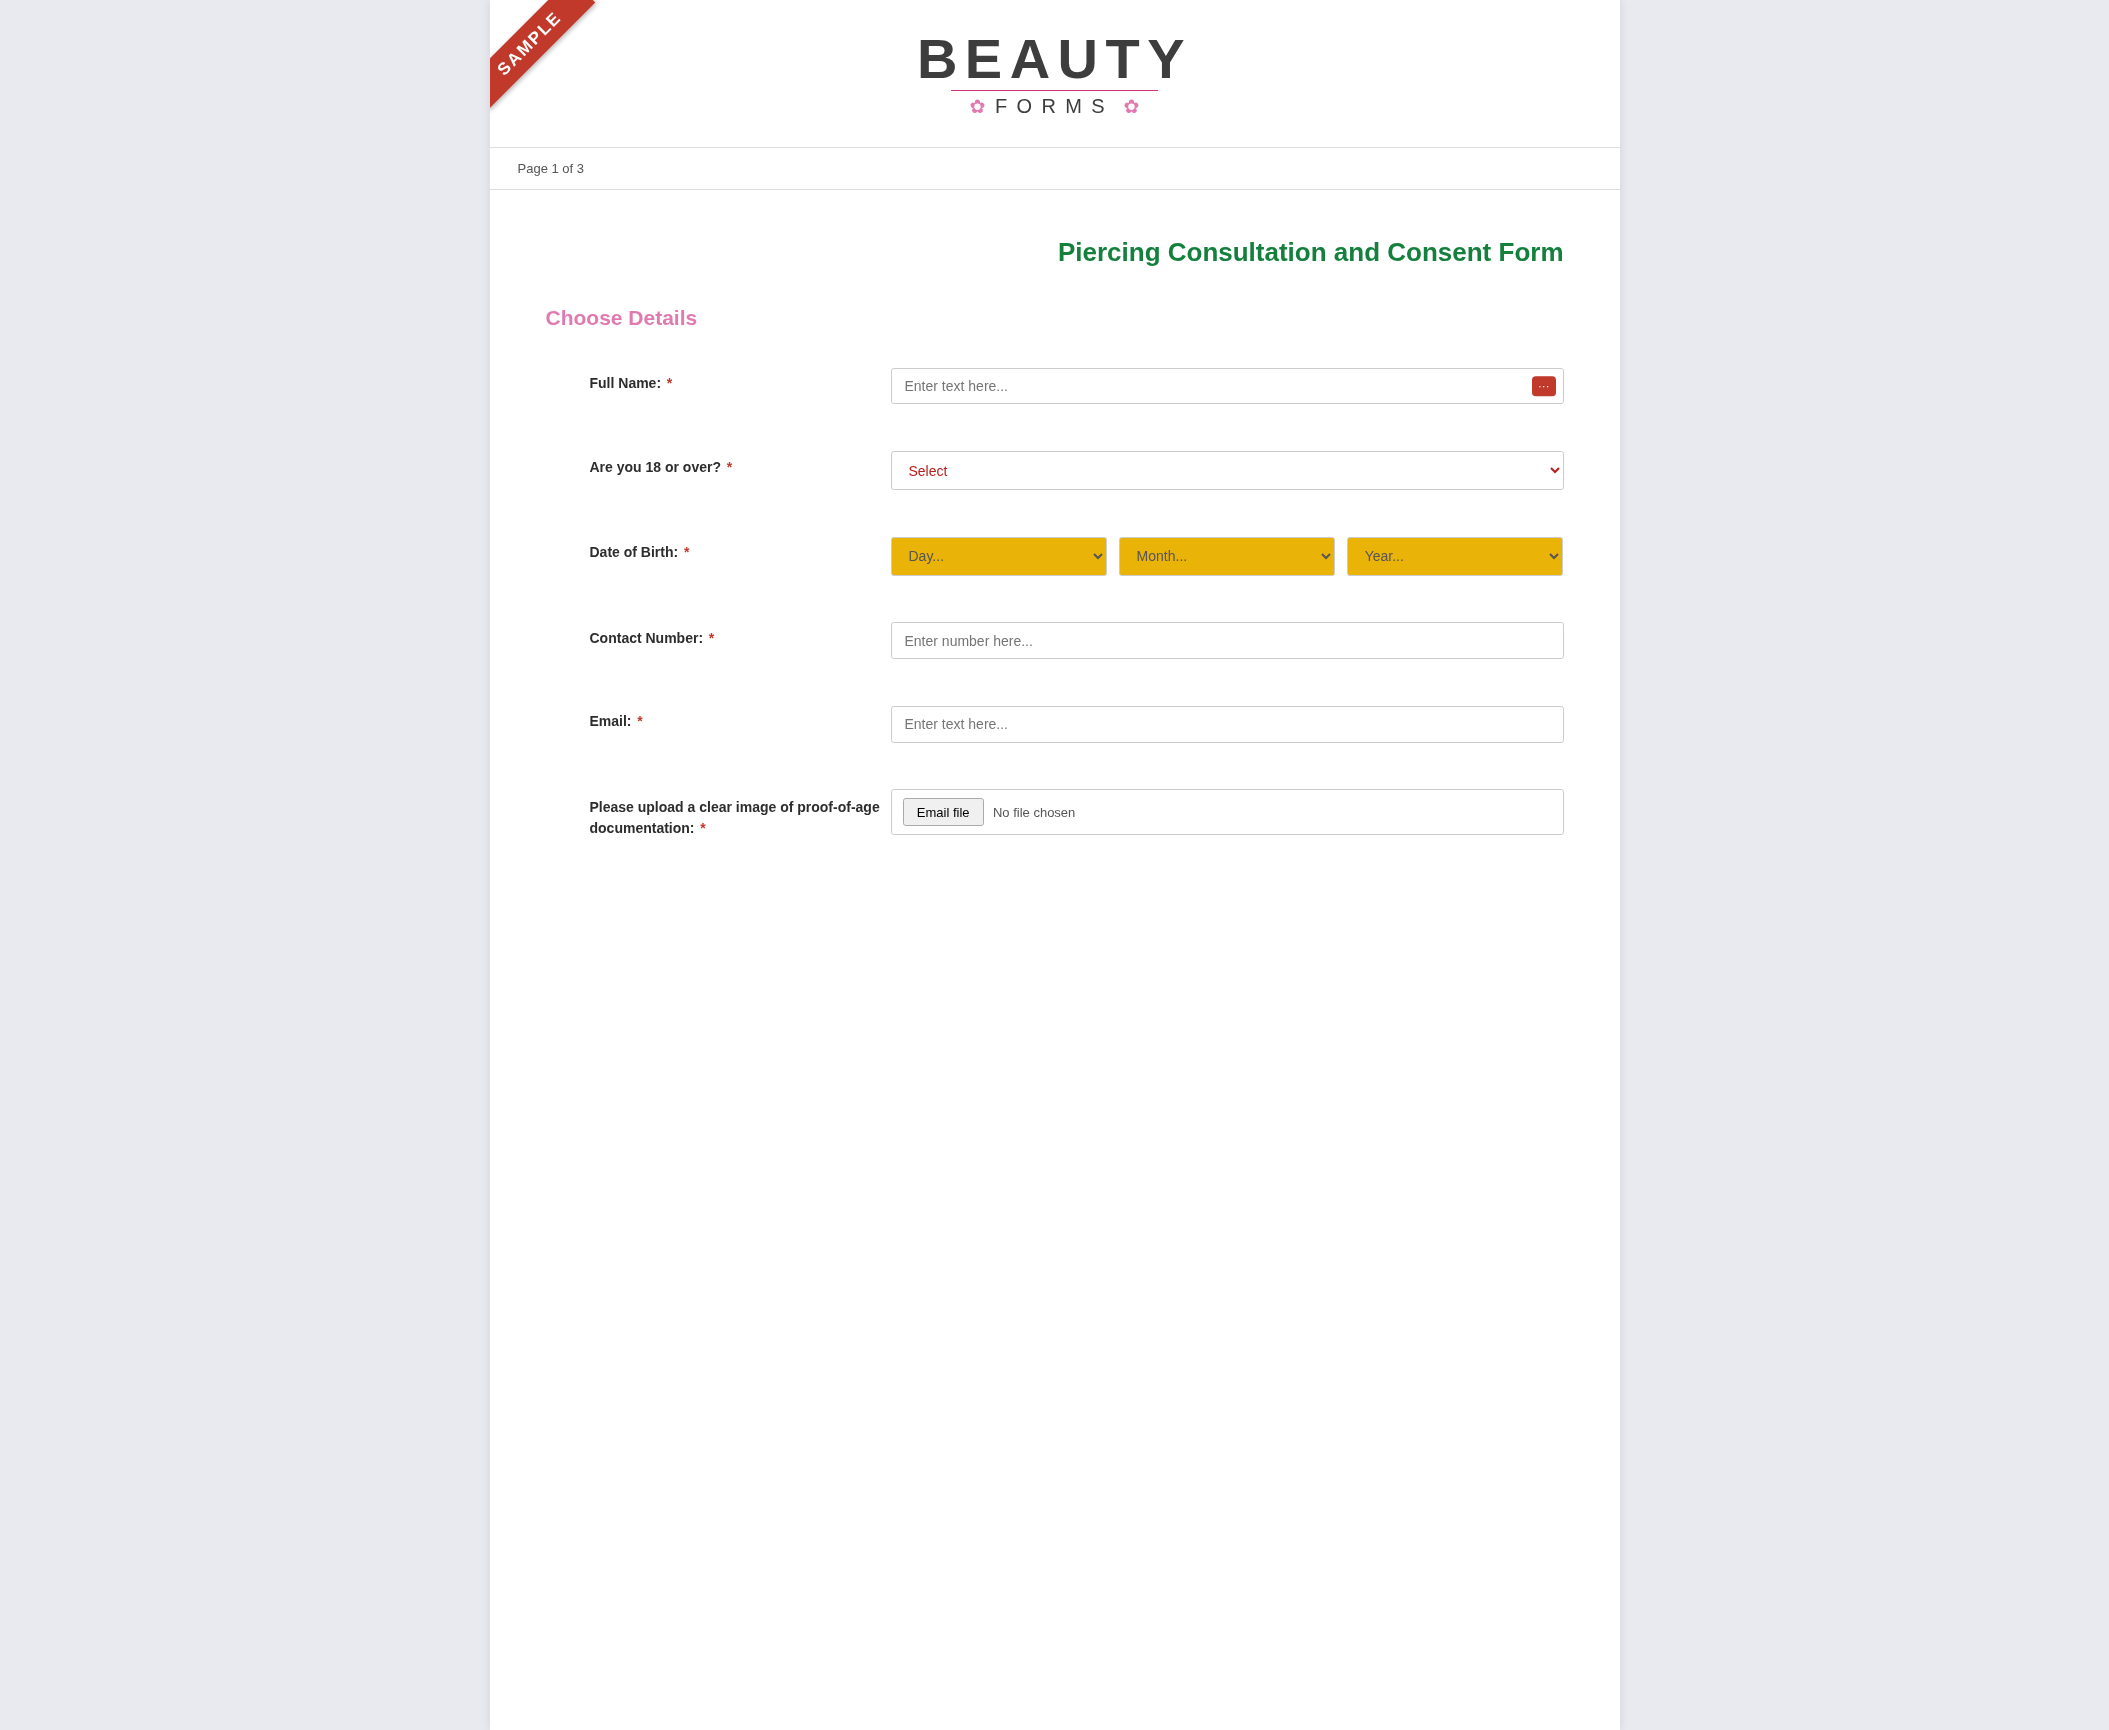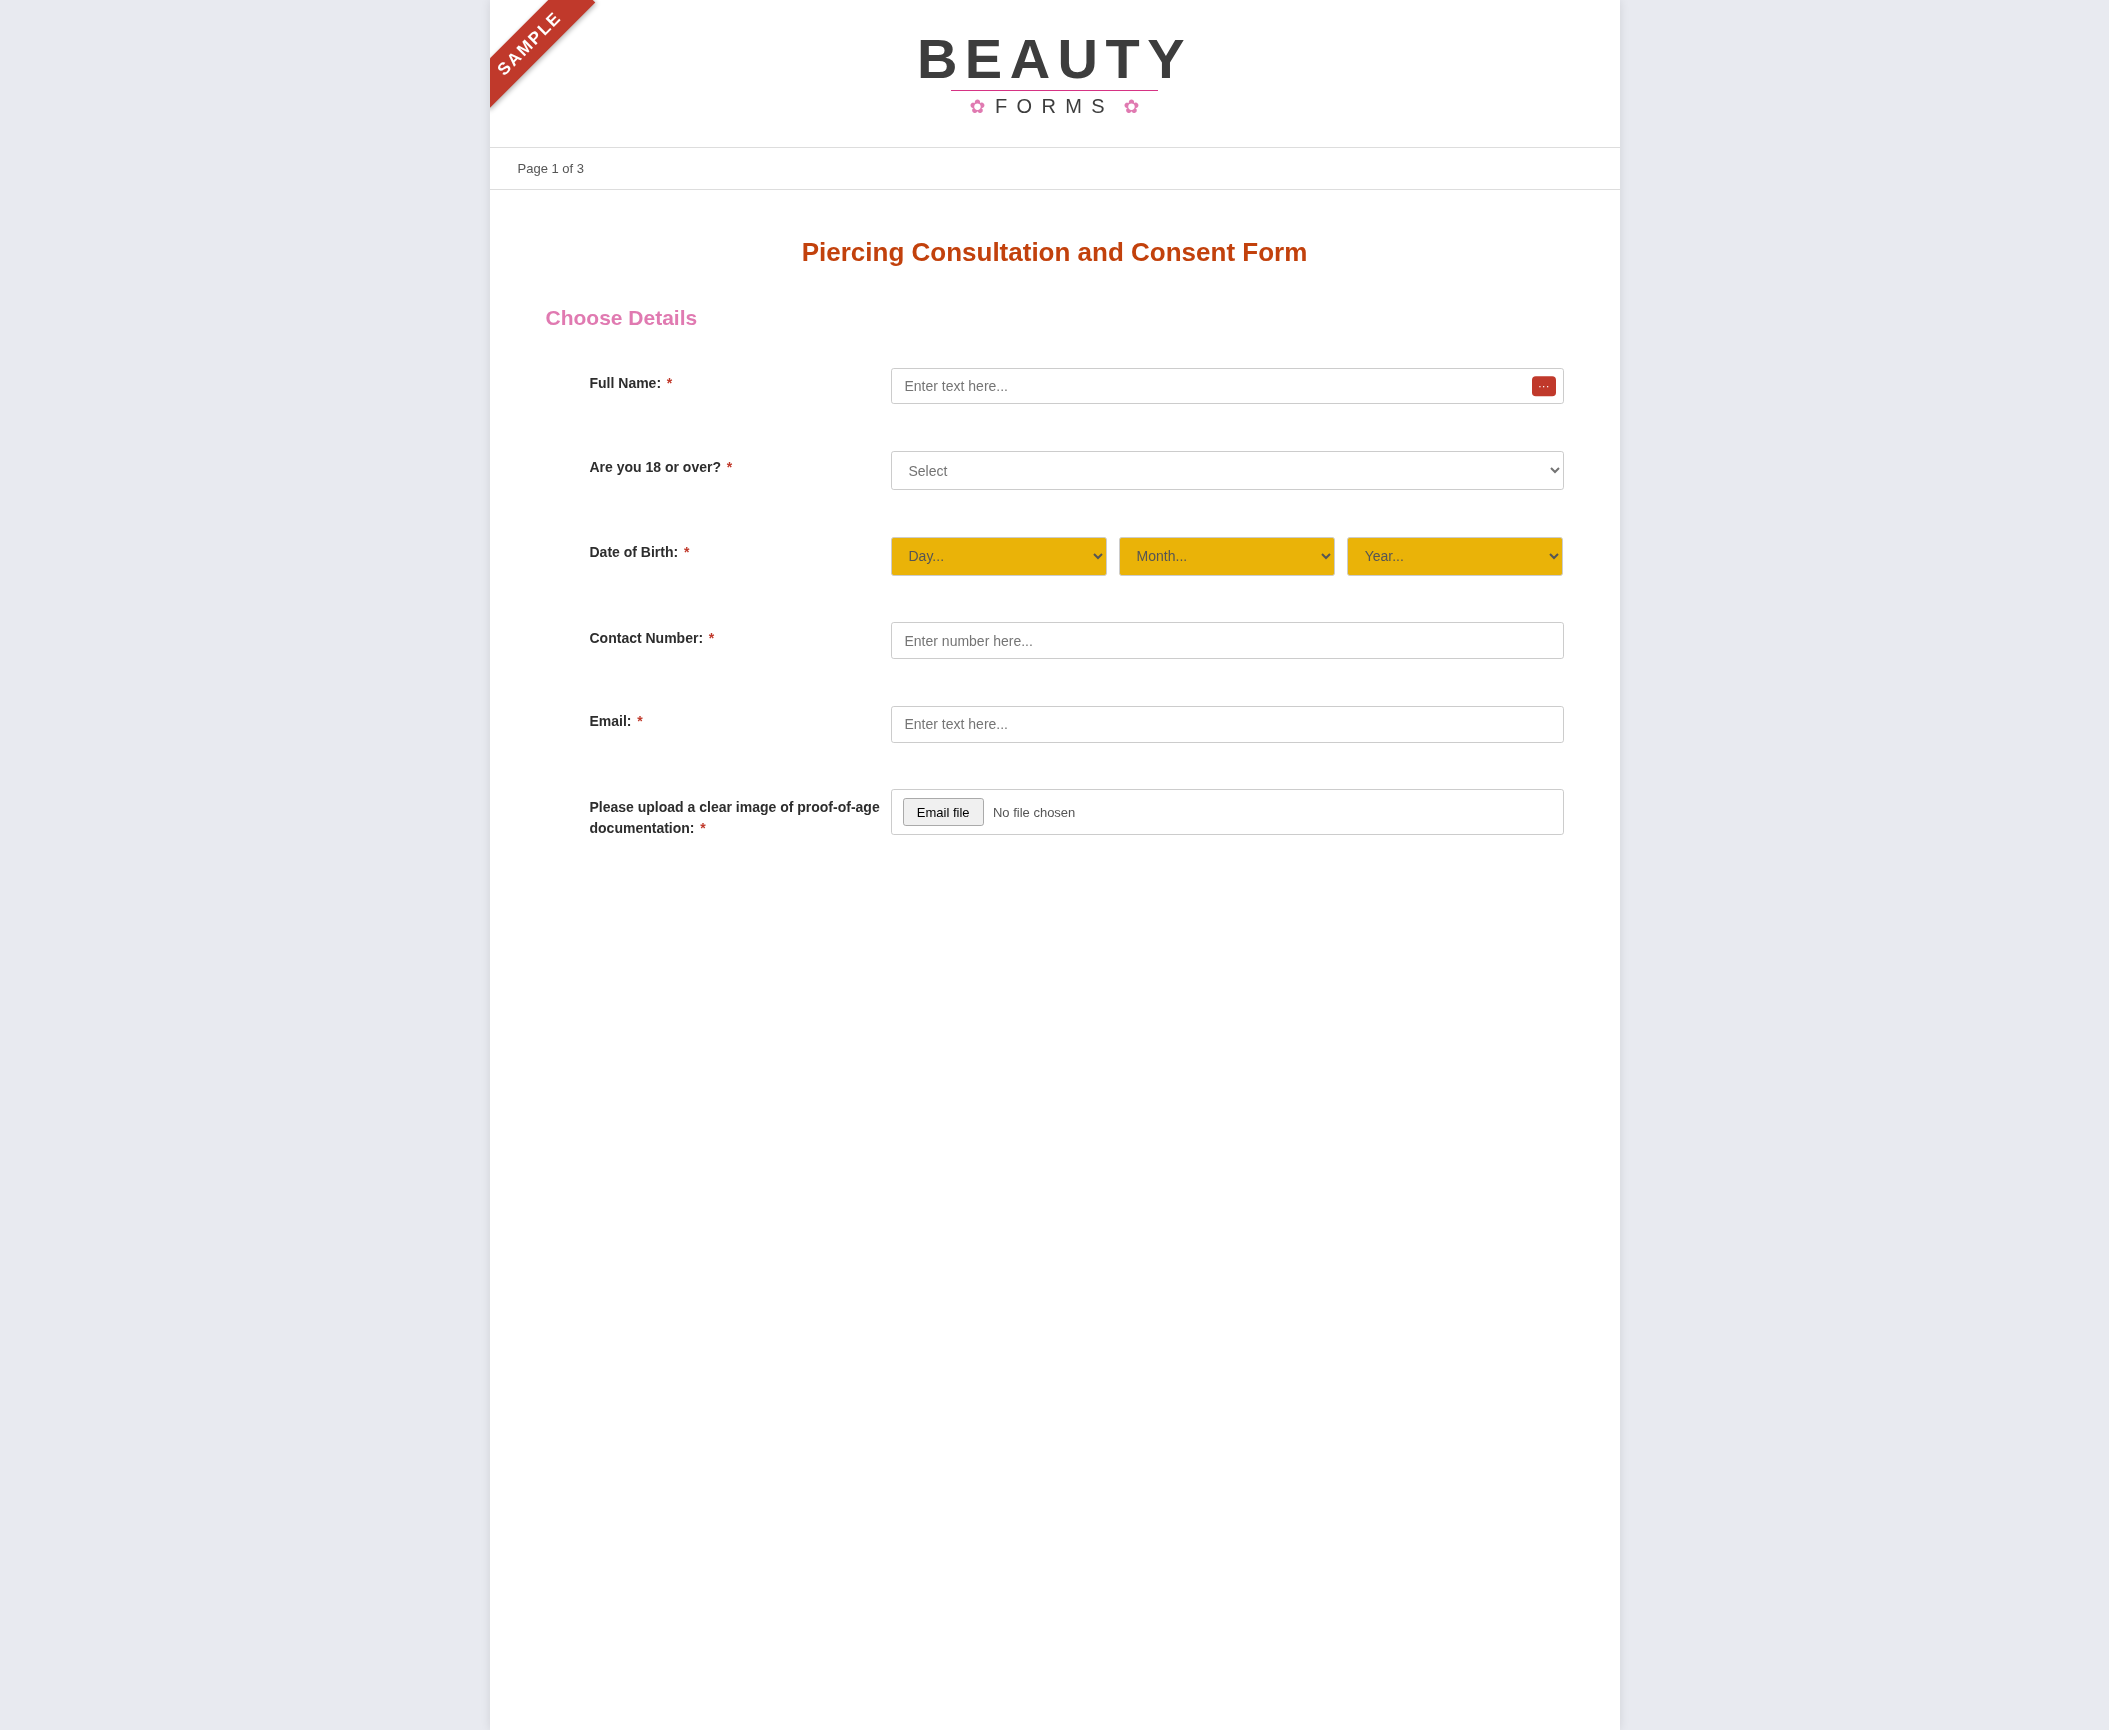--- a/index.html
+++ b/index.html
@@ -102,22 +102,22 @@
       color: #555;
       border-bottom: 0.9px solid #ddd;
     }
 
     
     .main-content {
       padding: 19px 56px 38px;
     }
 
     .form-title {
-      text-align: center;
-      color: #c2410c;
+      text-align: right;
+      color: #15803d;
       font-size: 26px;
       font-weight: bold;
       margin: 28px 0 38px;
     }
 
     .section-title {
       color: #e07ab1;
       font-size: 21px;
       font-weight: bold;
       margin-bottom: 28px;
@@ -194,21 +194,21 @@
       gap: 1.9px;
     }
 
     
     .select-input {
       width: 100%;
       padding: 9.4px 13px;
       border: 0.9px solid #ccc;
       border-radius: 2.8px;
       font-size: 14px;
-      color: #737373;
+      color: #b91c1c;
       background: #fff;
       appearance: auto;
       cursor: pointer;
       outline: none;
     }
 
     
     .date-fields {
       display: flex;
       gap: 11.3px;

